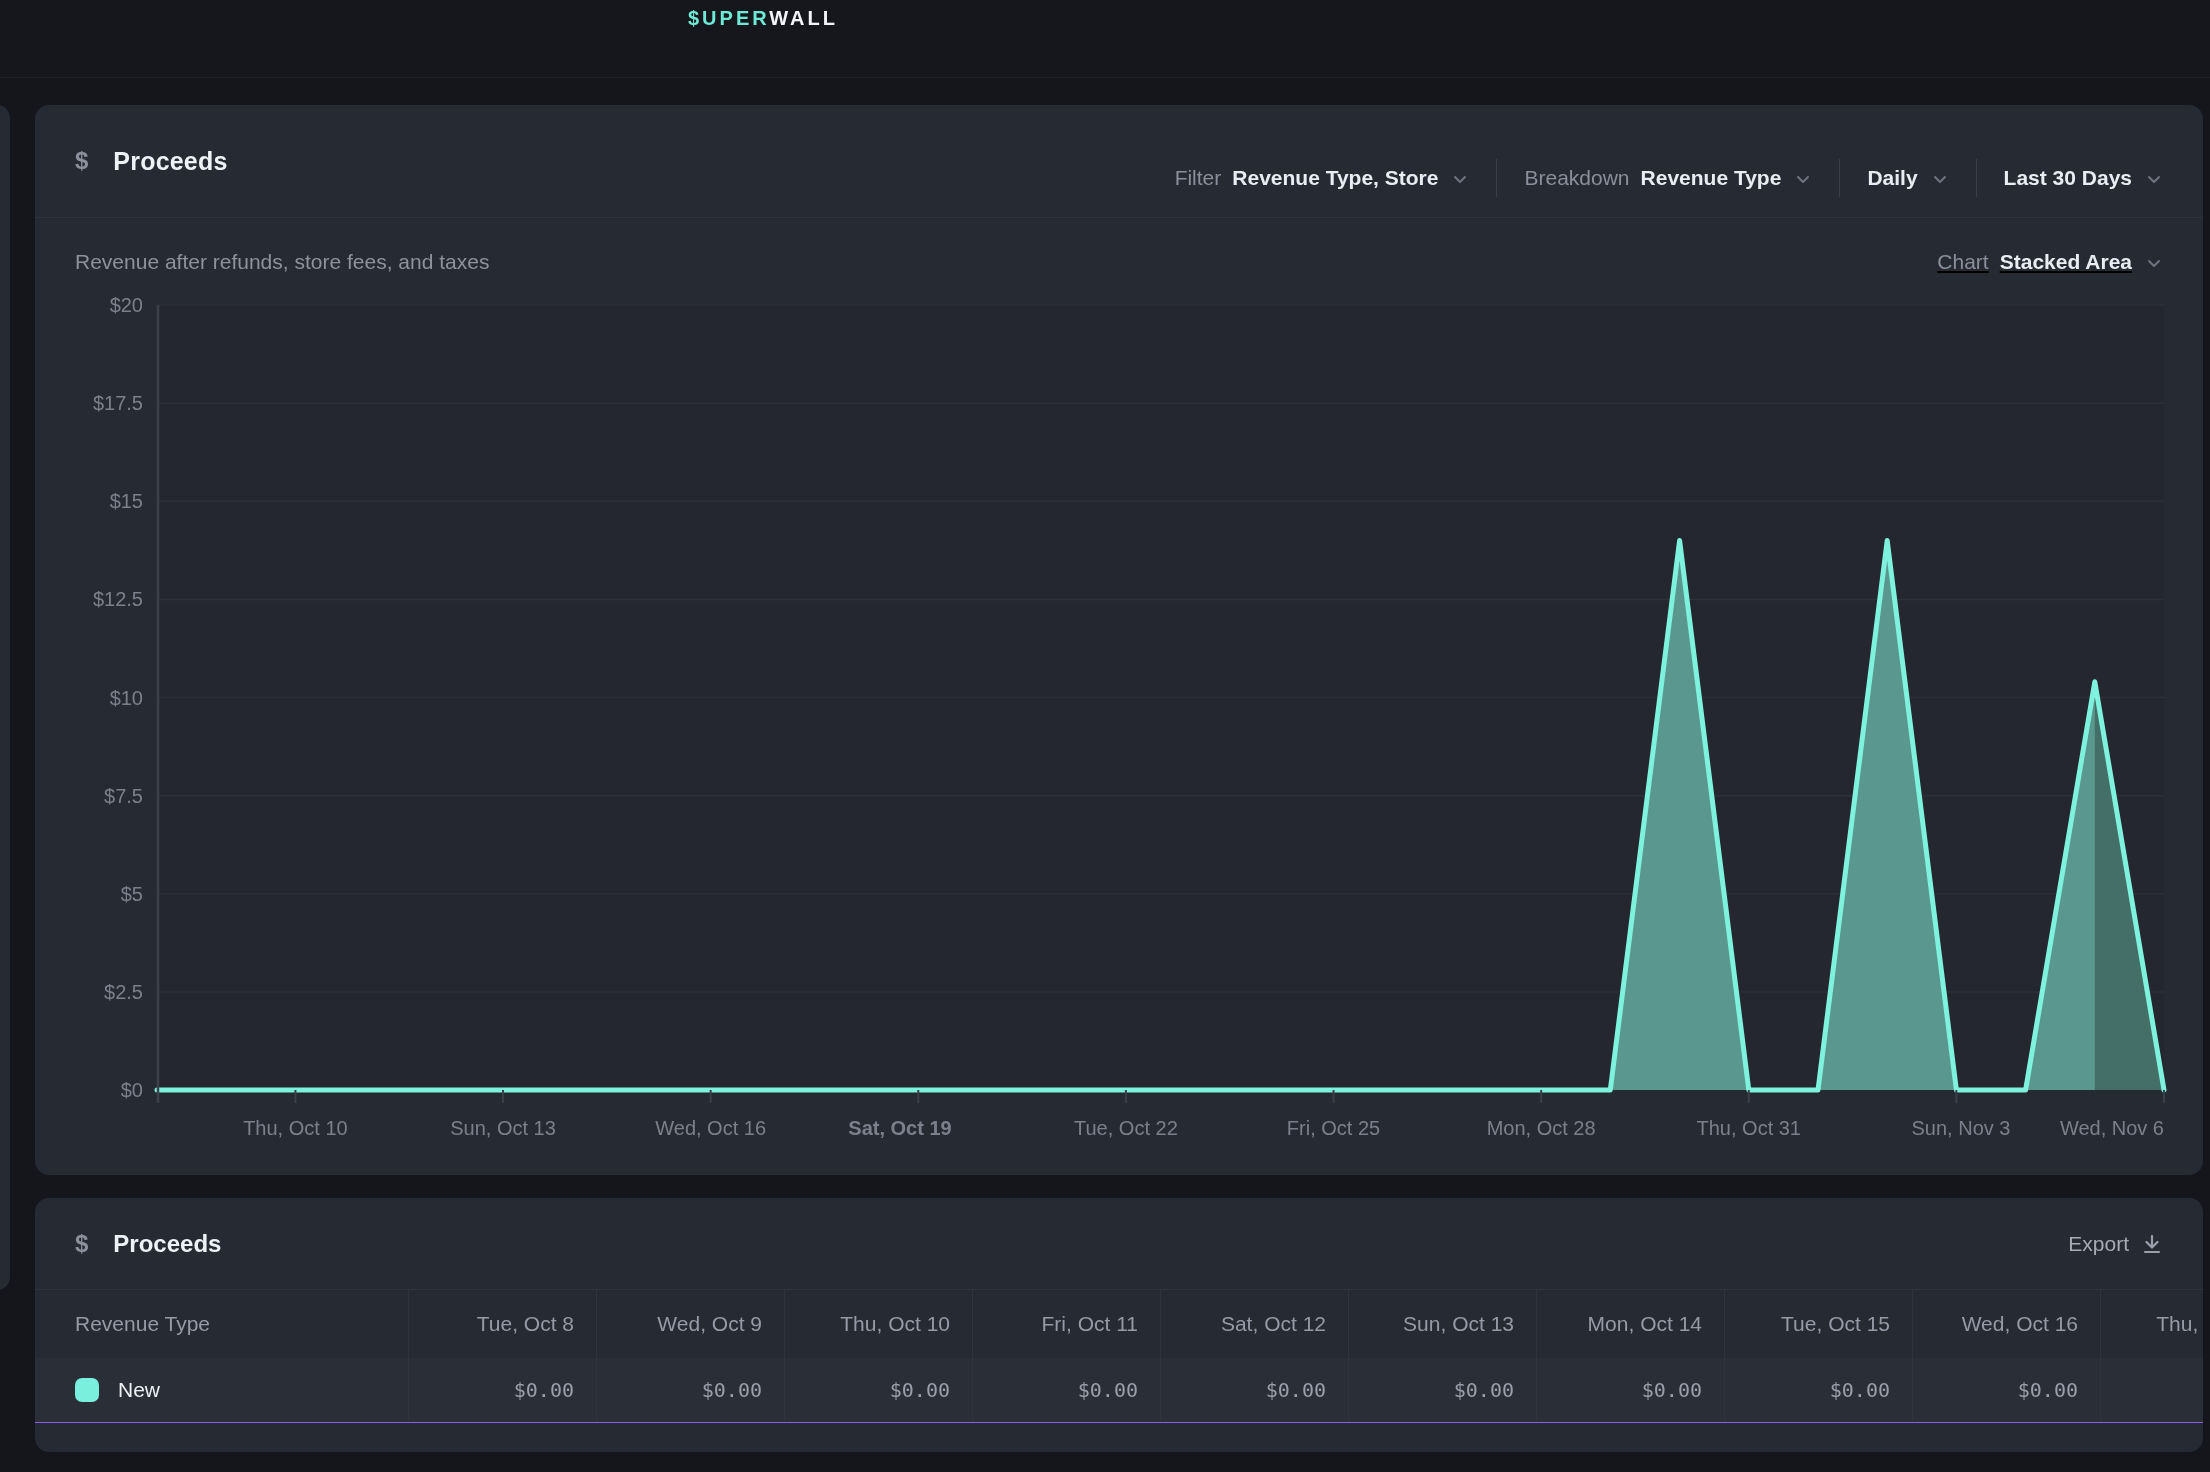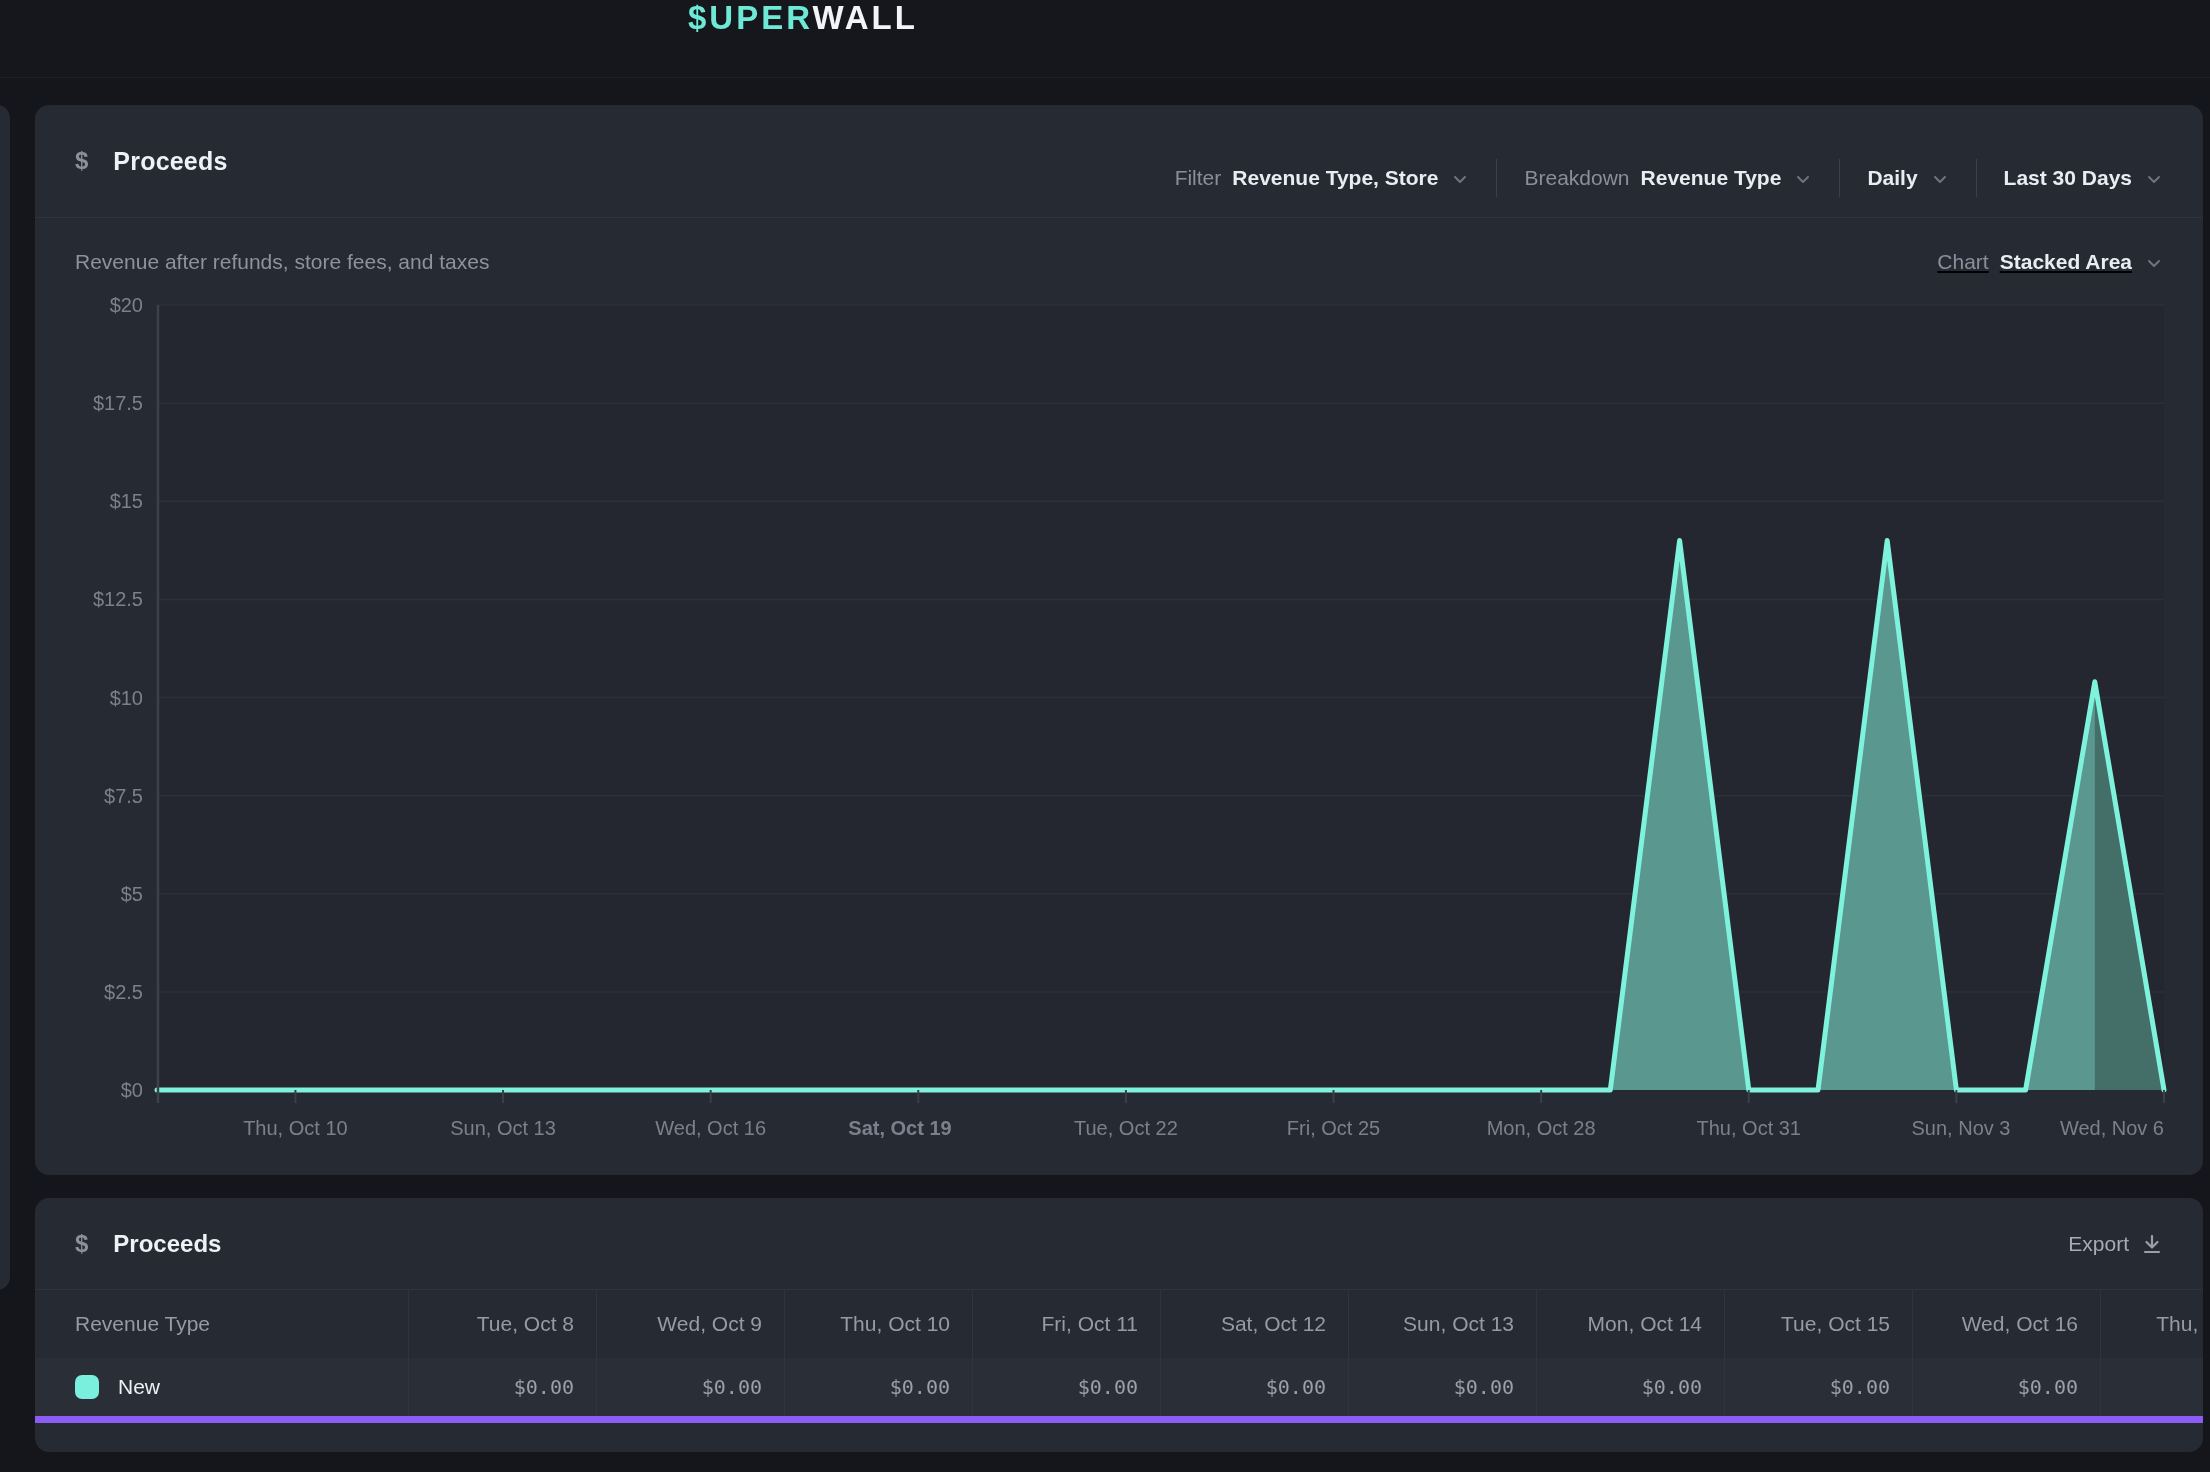--- a/index.html
+++ b/index.html
@@ -1,21 +1,21 @@
 <!DOCTYPE html>
 <html><head>
 <meta charset="utf-8">
 <style>
   * { margin:0; padding:0; box-sizing:border-box; }
   html,body { width:2210px; height:1472px; background:#14161b; overflow:hidden;
     font-family:"Liberation Sans", sans-serif; -webkit-font-smoothing:antialiased; }
 
   .topbar { position:absolute; left:0; top:0; width:2210px; height:78px;
     background:#15171c; border-bottom:1px solid rgba(255,255,255,0.04); }
-  .logo { position:absolute; left:688px; top:0px; font-size:33px; font-weight:800;
+  .logo { position:absolute; left:688px; top:0px; font-size:20px; font-weight:800;
     letter-spacing:3px; line-height:36px;text-align:center; }
   .logo .accent { color:#6ee9d6; }
   .logo .rest { color:#f2f4f7; }
 
   .card { position:absolute; background:#262a33; border-radius:14px; }
   .card-sliver { left:-16px; top:105px; width:26px; height:1185px; }
   .card-chart { left:35px; top:105px; width:2168px; height:1070px; }
   .card-table { left:35px; top:1198px; width:2168px; height:254px; overflow:hidden; }
 
   .card-head { display:flex; align-items:center; height:113px; padding:0 40px;
@@ -48,21 +48,21 @@
   .x-axis-lbl.last { transform:translateX(-100%); }
 
   .t-head { display:flex; align-items:center; height:92px; padding:0 40px;
     border-bottom:1px solid #30343e; }
   .t-title { color:#eef1f5; font-size:24px; font-weight:700; }
   .export-btn { margin-left:auto; display:flex; align-items:center; gap:12px; cursor:pointer;
     color:#a6acb6; font-size:21px; }
 
   .tbl-row { display:grid; grid-template-columns:373px repeat(11, 188px); }
   .hdr-row { height:68px; }
-  .data-row { height:65px; background:#2a2e37; border-bottom:7px solid #8b5cf6; }
+  .data-row { height:65px; background:#2a2e37; border-bottom:1px solid #8b5cf6; }
   .cell { display:flex; align-items:center; }
   .cell.first { padding-left:40px; }
   .cell.date { justify-content:flex-end; padding-right:22px; border-left:1px solid #30343e; }
   .hdr-txt { color:#959ba6; font-size:21px; }
   .swatch { width:24px; height:24px; border-radius:7px; background:#7aefdd; margin-right:19px; }
   .series-lbl { color:#eef0f4; font-size:21px; font-weight:500; }
   .money { font-family:"DejaVu Sans Mono", monospace; font-size:20px; color:#9aa0ab; }
 </style>
 </head>
 <body>

